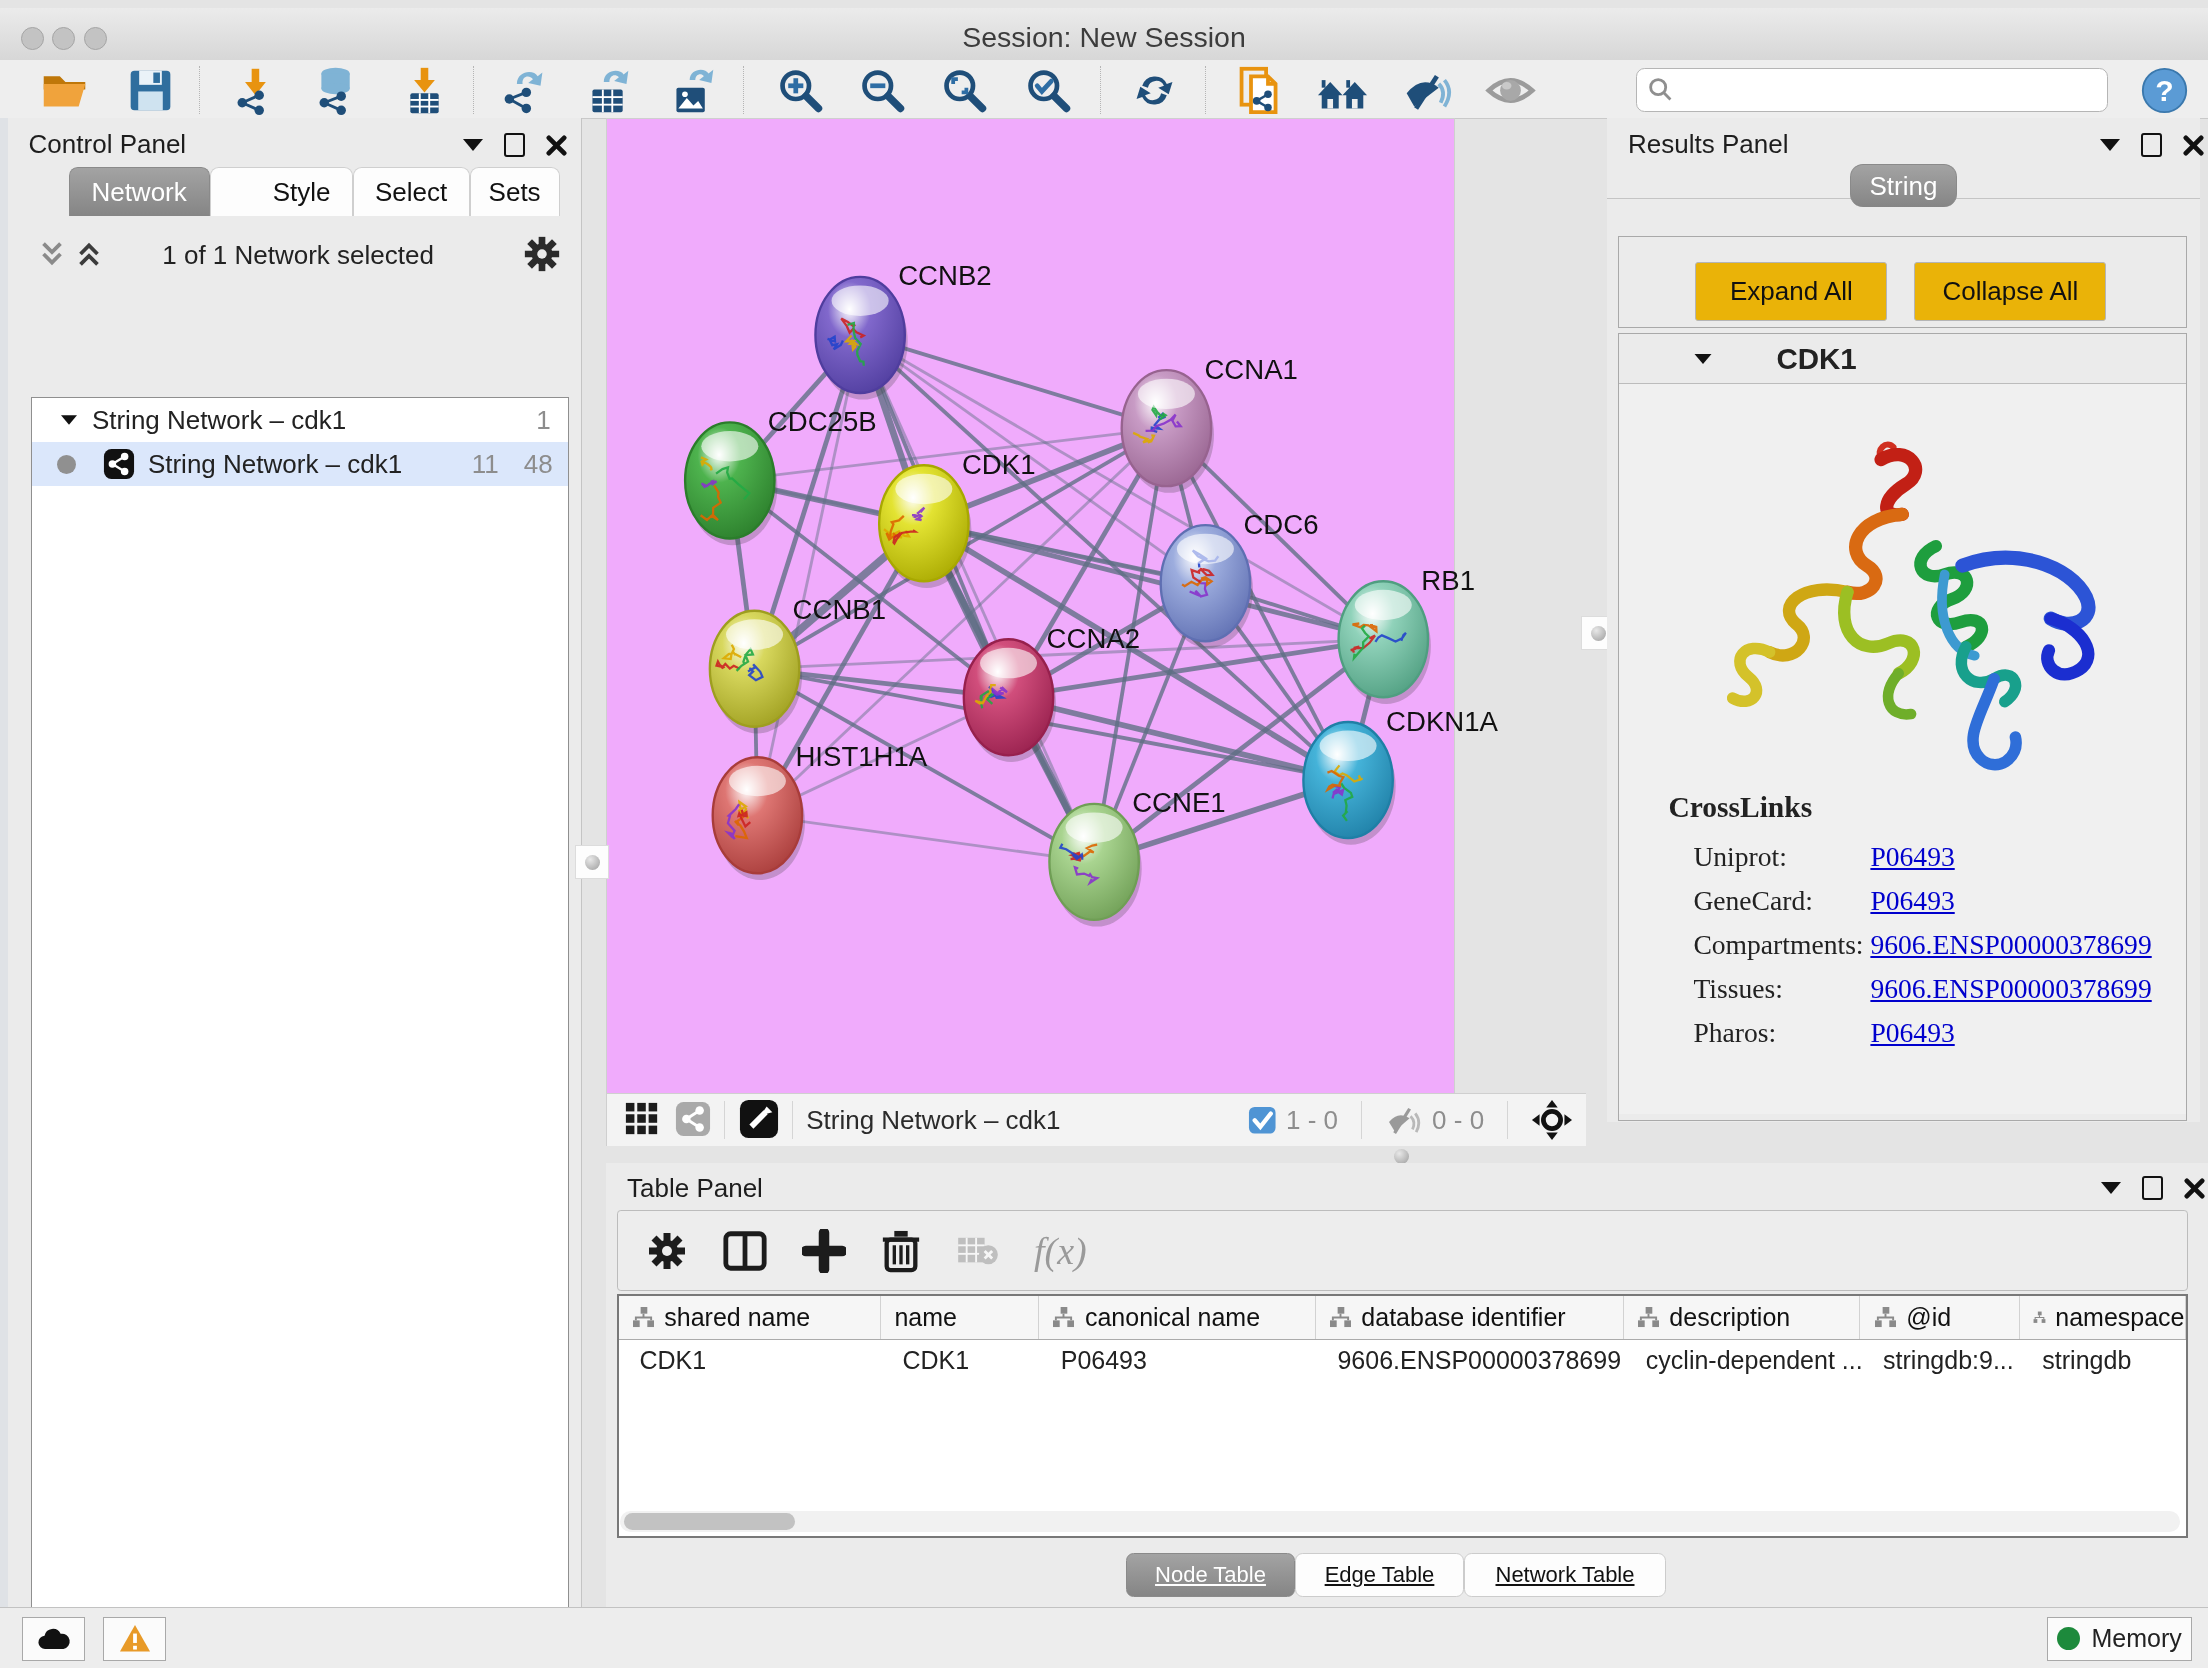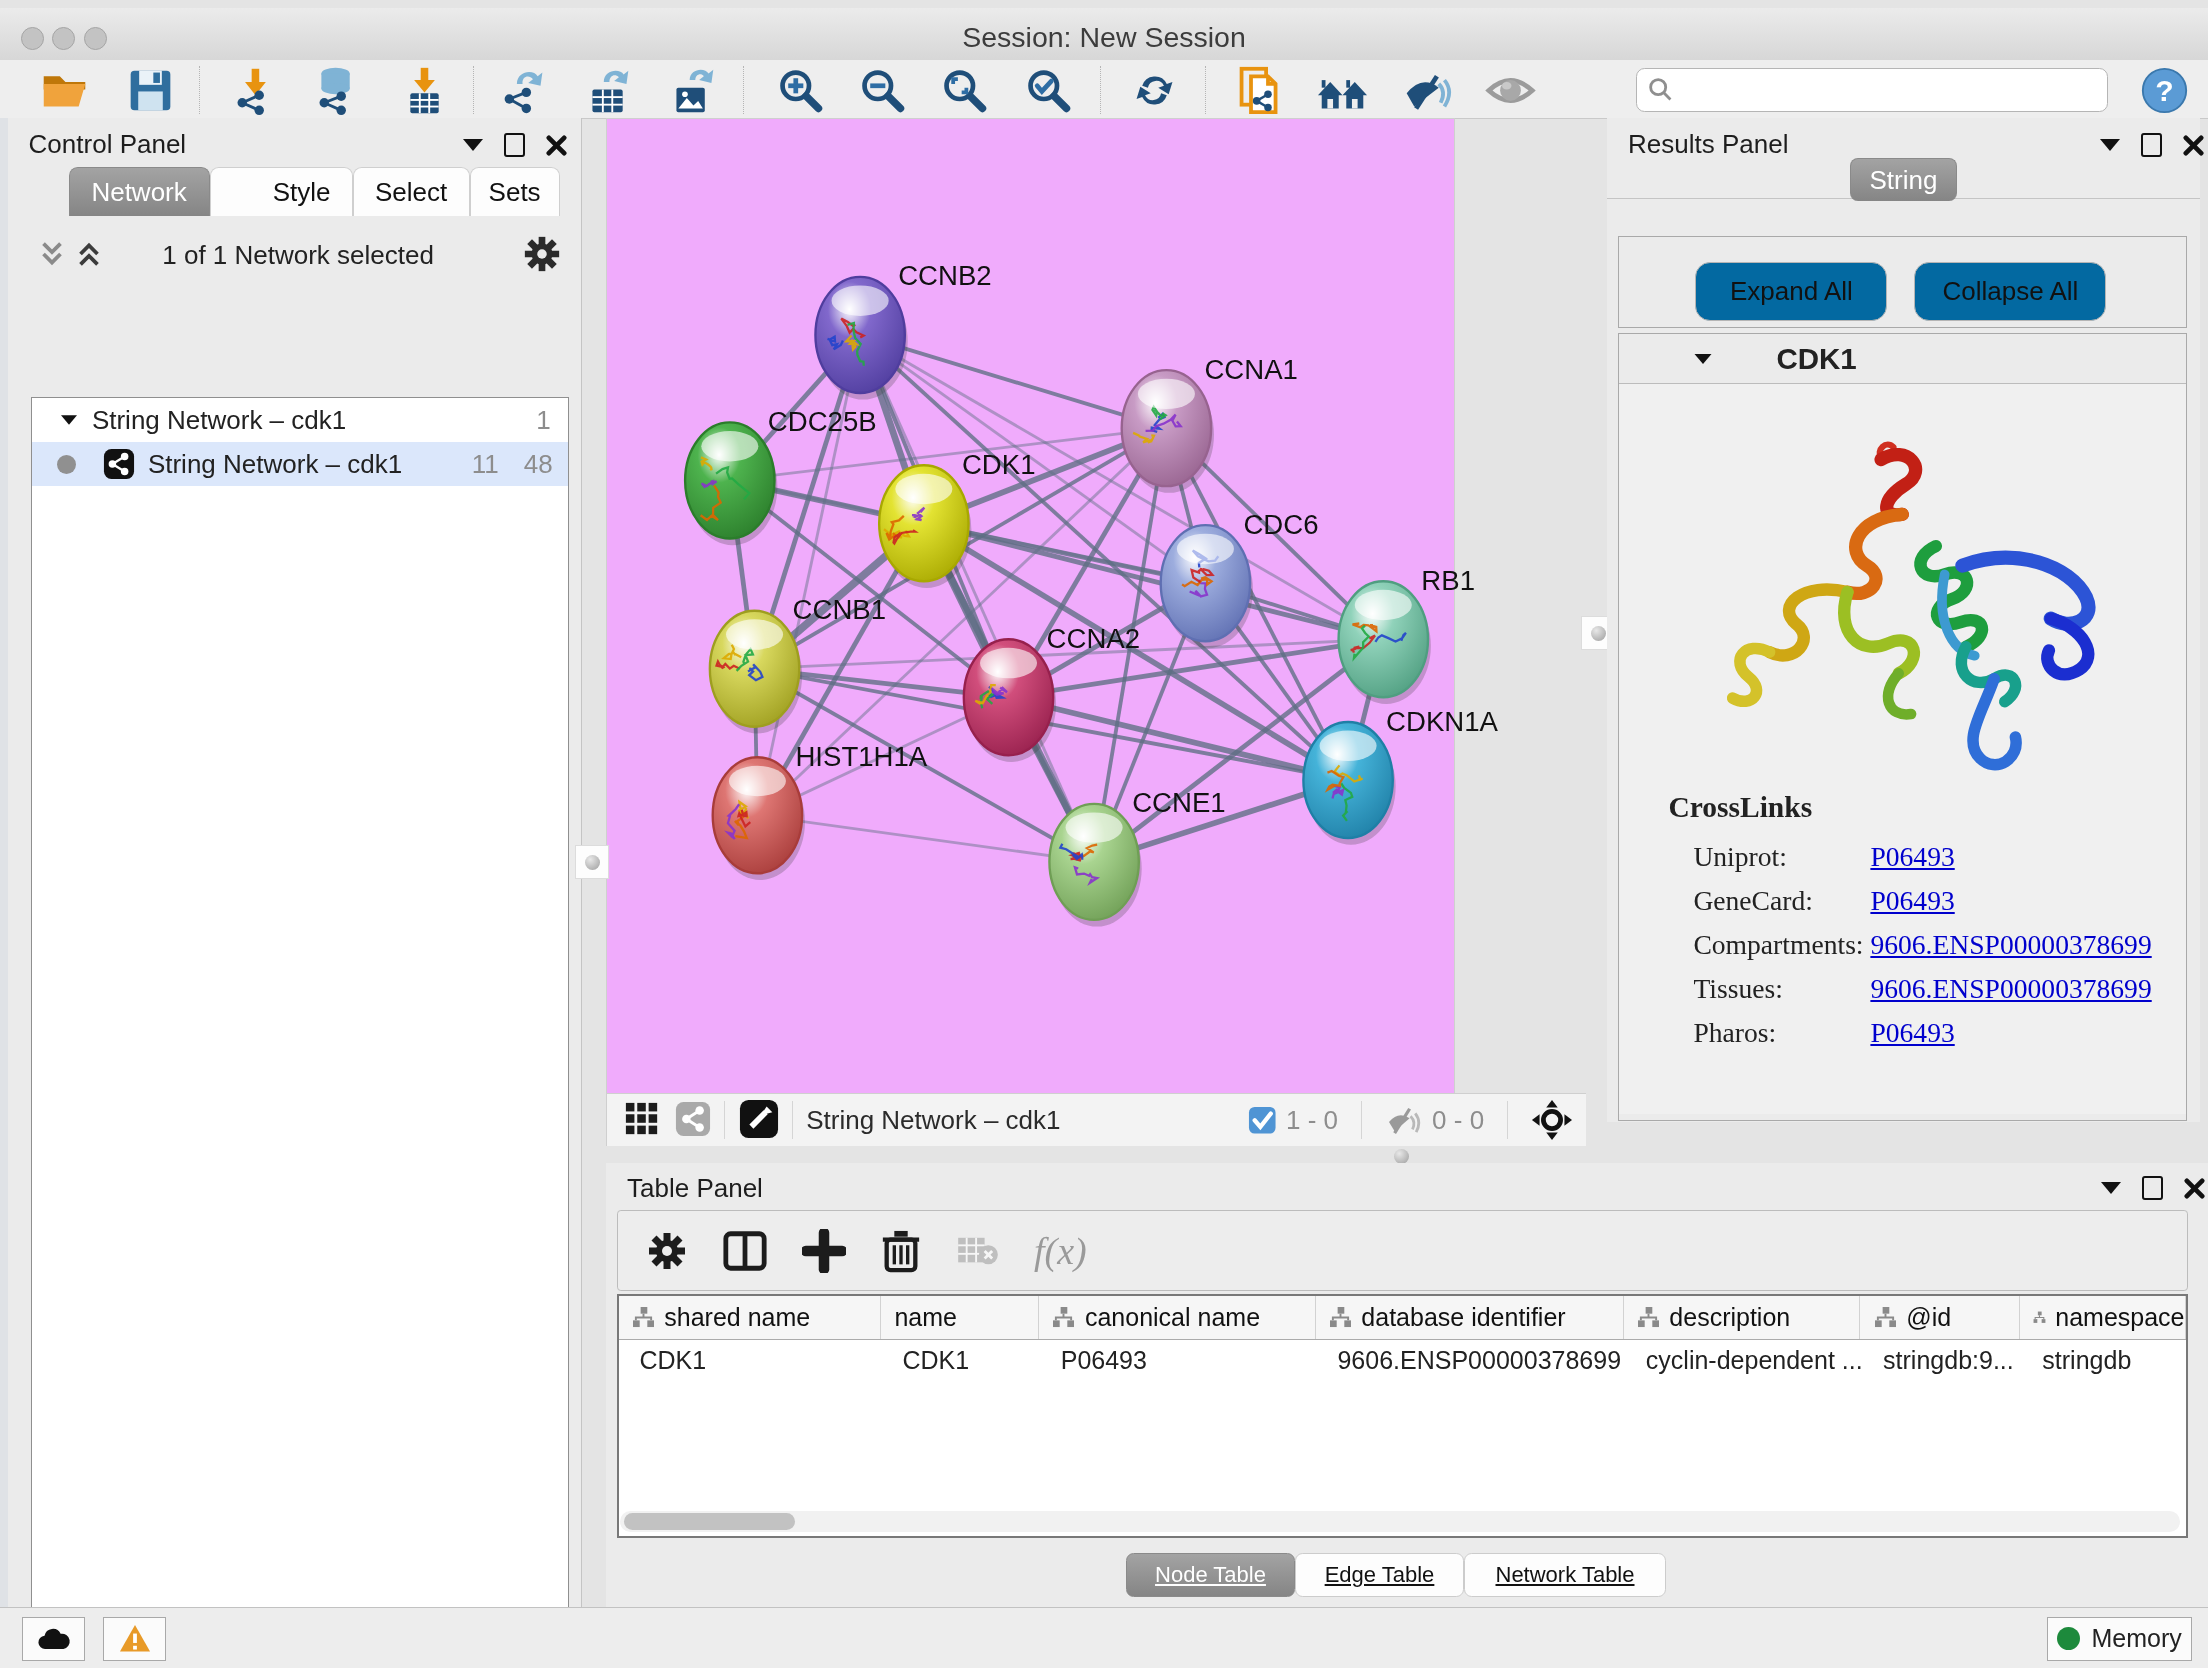--- a/index.html
+++ b/index.html
@@ -48,21 +48,21 @@
   #net-statusbar{left:0;top:974px;width:979px;height:52px;background:#f3f3f3;
     border-top:1px solid #cfcfcf;display:flex;align-items:center;}
   .nsep{width:0;height:38px;border-left:1px solid #d5d5d5;margin:0 13.3px;}
   .splitdot{position:absolute;width:32px;height:32px;background:#fdfdfd;border:1px solid #dcdcdc;
     display:flex;align-items:center;justify-content:center;}
   .splitdot i{width:15px;height:15px;border-radius:50%;
     background:radial-gradient(circle at 35% 30%,#e8e8e8,#9c9c9c);display:block;}
   
   #results-panel{left:1607px;top:118px;width:593px;height:1004px;background:#ebebeb;}
   .rbox{position:absolute;left:11.4px;width:567px;border:1.9px solid #a9a9a9;background:#ebebeb;}
-  .btn{background:#0369a1;border:1px solid #b5b5b5;border-radius:15px;font-size:26px;
+  .btn{background:#eab308;border:1px solid #b5b5b5;border-radius:3px;font-size:26px;
     display:flex;align-items:center;justify-content:center;color:#111;}
   .serif{font-family:"Liberation Serif",serif;}
   .xl-row{display:flex;height:44px;align-items:center;font-size:27.6px;}
   .xl-label{width:177px;padding-left:74px;}
   .xl-val{color:#0000cd;text-decoration:underline;}
   
   #table-panel{left:606px;top:1163px;width:1603px;height:444px;background:#ebebeb;}
   #tp-toolbar{position:absolute;left:10.5px;top:47px;width:1571px;height:81px;background:#ededed;
     border:1px solid #bcbcbc;border-radius:3.8px;display:flex;align-items:center;gap:34px;padding-left:28.5px;box-sizing:border-box;}
   #tp-table{position:absolute;left:10.5px;top:131px;width:1571px;height:244px;background:#fff;
@@ -674,21 +674,21 @@
     <span class="tri-down"></span>
     <span class="sqr"></span>
     <svg width="21" height="21" viewBox="0 0 22 22">
       <g stroke="#111" stroke-width="5" stroke-linecap="round">
           <line x1="3" y1="3" x2="19" y2="19"></line>
           <line x1="19" y1="3" x2="3" y2="19"></line>
         </g>
     </svg>
   </div>
   <div class="abs" style="left:0;top:80px;width:593px;border-top:1px solid #c4c4c4"></div>
-  <div class="abs tab sel" style="left:243px;top:40px;width:105px;height:42px;border-radius:8px">String</div>
+  <div class="abs tab sel" style="left:243px;top:46px;width:105px;height:42px;border-radius:13px">String</div>
   <div class="rbox" style="top:118px;height:90px">
     <div class="btn abs" style="left:76px;top:25px;width:190px;height:57px">Expand All</div>
     <div class="btn abs" style="left:295px;top:25px;width:190px;height:57px">Collapse All</div>
   </div>
   <div class="rbox" style="top:215px;height:786px">
     <div style="height:49px;display:flex;align-items:center;border-bottom:1px solid #bcbcbc">
       <span class="tri-down" style="margin-left:74px;transform:scale(.85)"></span>
       <span style="margin-left:63px;font-size:29.5px;font-weight:bold">CDK1</span>
     </div>
     <div style="background:#f0f0f0;height:730px;position:relative">

